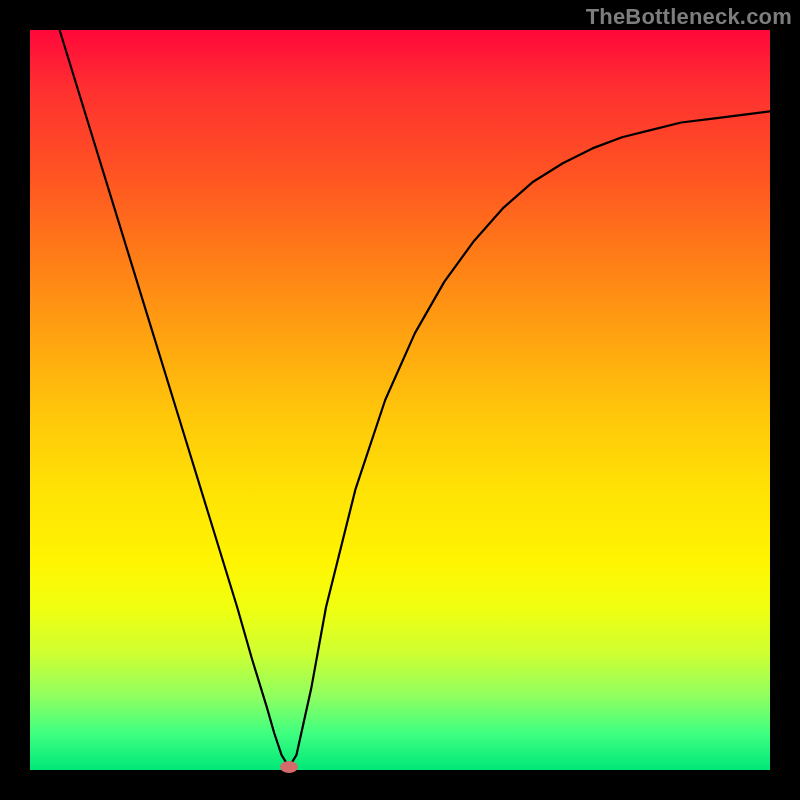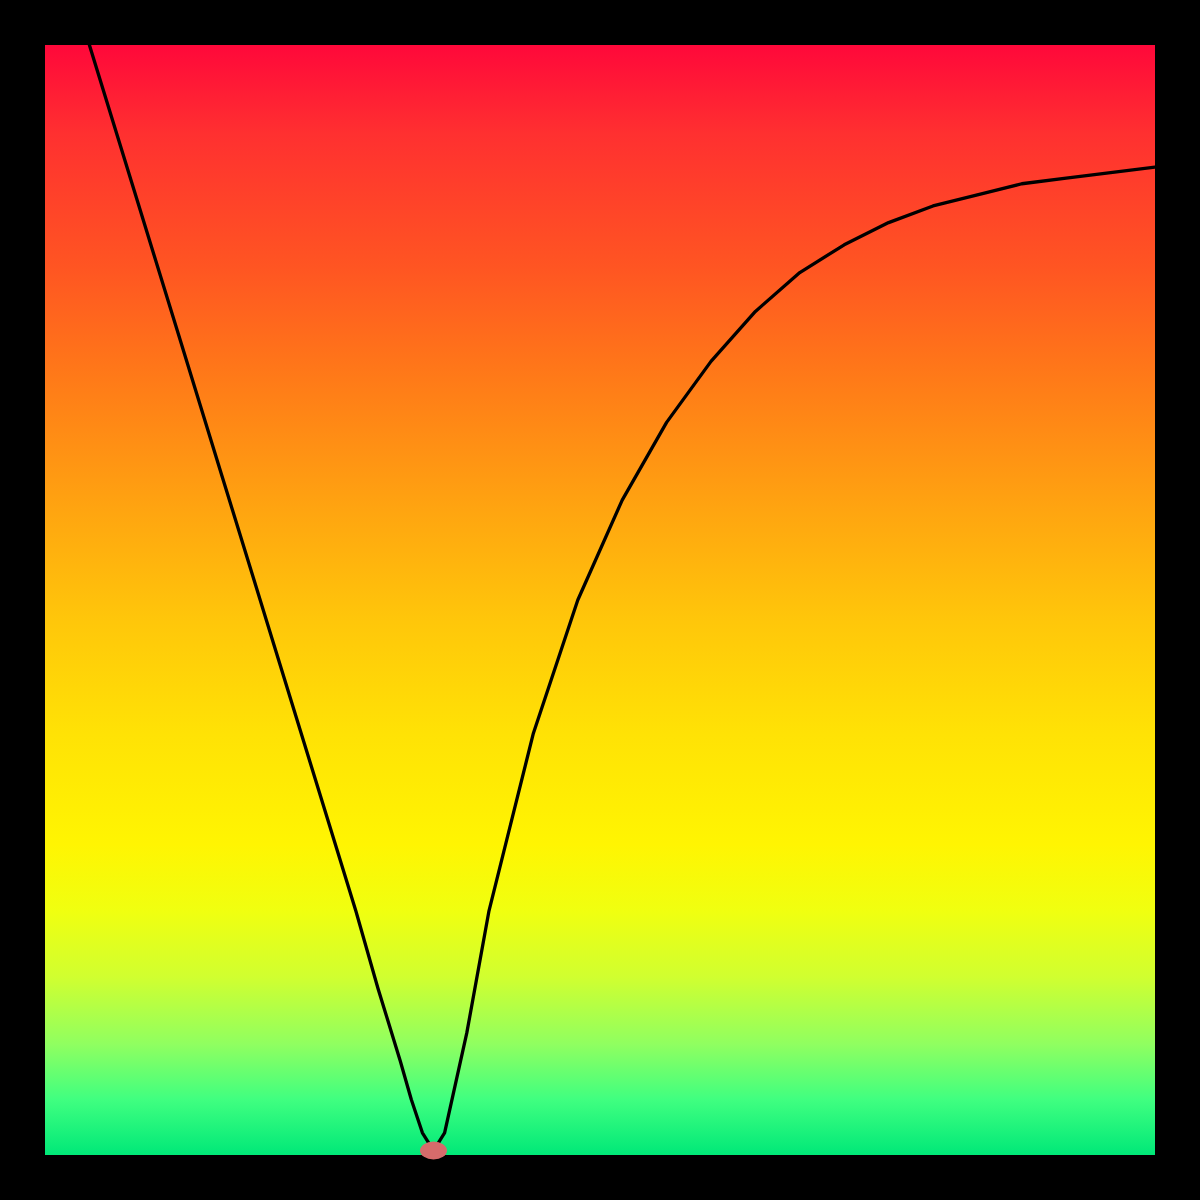--- a/index.html
+++ b/index.html
@@ -61,13 +61,14 @@
 </head>
 <body>
 
 <div class="frame">
   <div class="plot-area">
     <svg class="curve" viewBox="0 0 740 740" preserveAspectRatio="none">
       <path d="M29.60 0.00 L59.20 96.20 L88.80 192.40 L118.40 288.60 L148.00 384.80 L177.60 481.00 L207.20 577.20 L222.00 629.00 L236.80 677.10 L244.20 703.00 L251.60 725.20 L259.00 737.04 L266.40 725.20 L281.20 658.60 L296.00 577.20 L325.60 458.80 L355.20 370.00 L384.80 303.40 L414.40 251.60 L444.00 210.90 L473.60 177.60 L503.20 151.70 L532.80 133.20 L562.40 118.40 L592.00 107.30 L621.60 99.90 L651.20 92.50 L680.80 88.80 L710.40 85.10 L740.00 81.40" fill="none" stroke="#000" stroke-width="2.2" stroke-linecap="round" stroke-linejoin="round"></path>
     </svg>
     <div class="marker" style="left: 259px; top: 737.04px;"></div>
   </div>
+  <div class="watermark">TheBottleneck.com</div>
 </div>
 
 </body></html>

